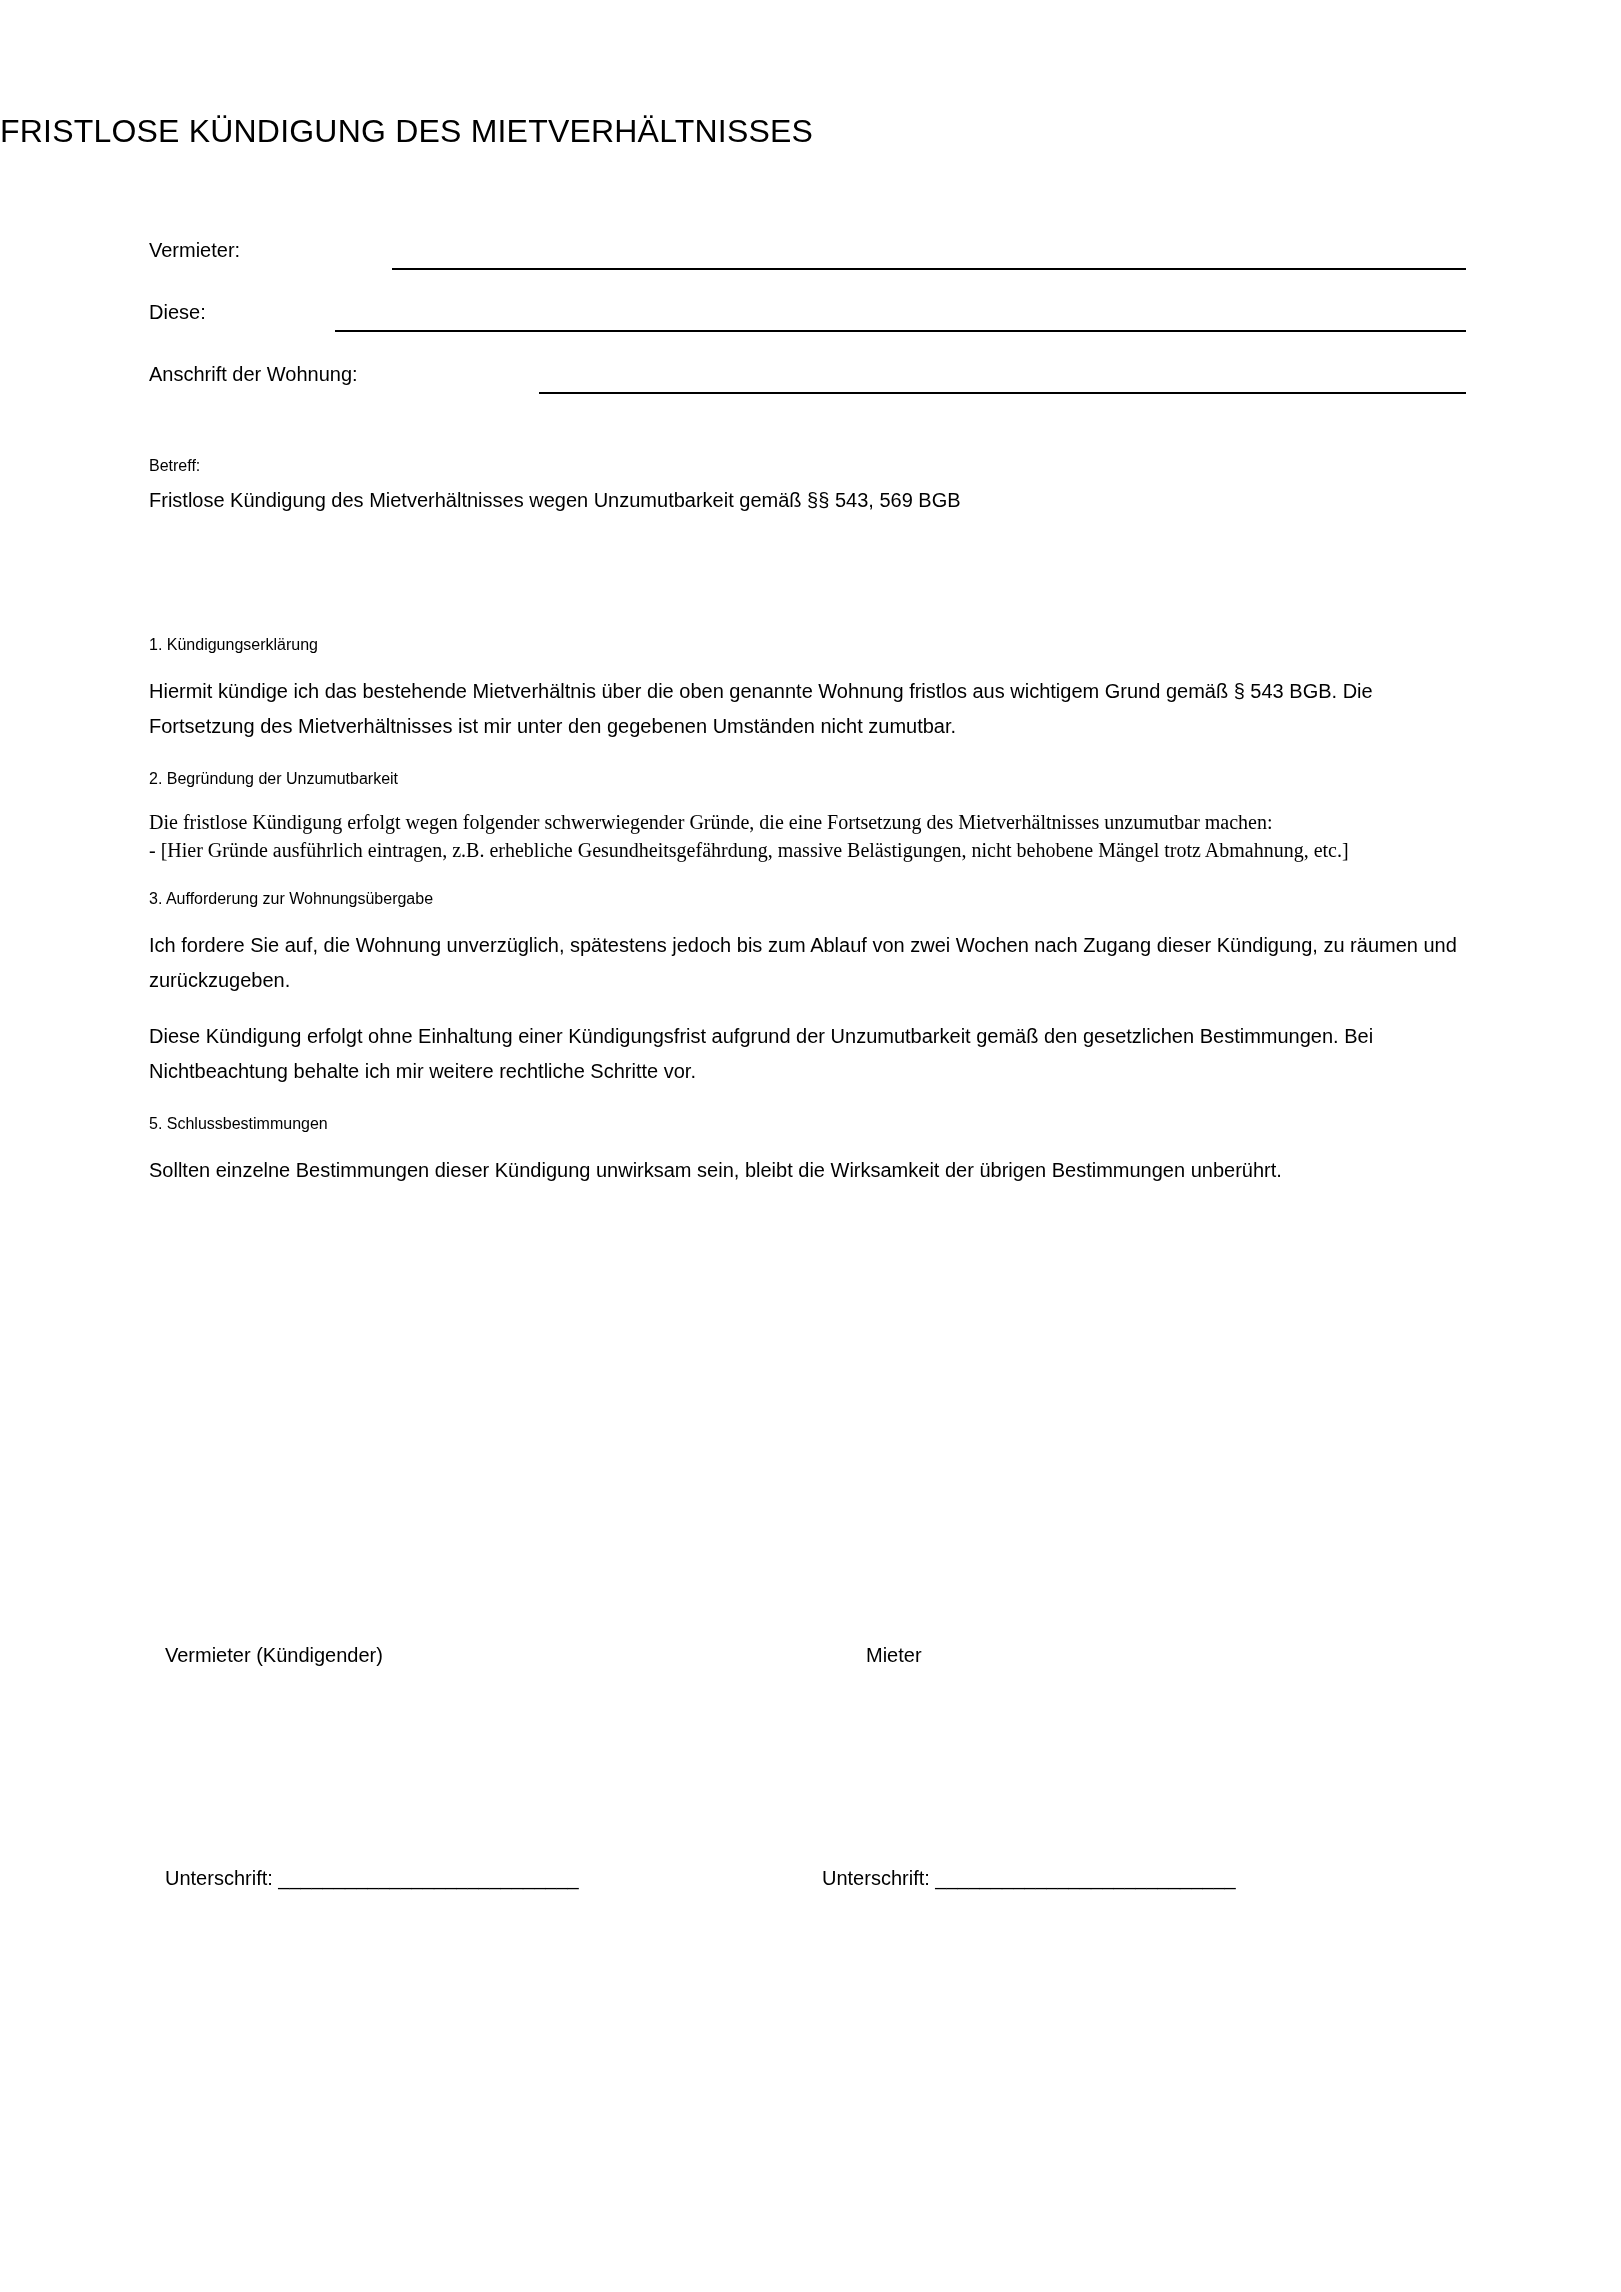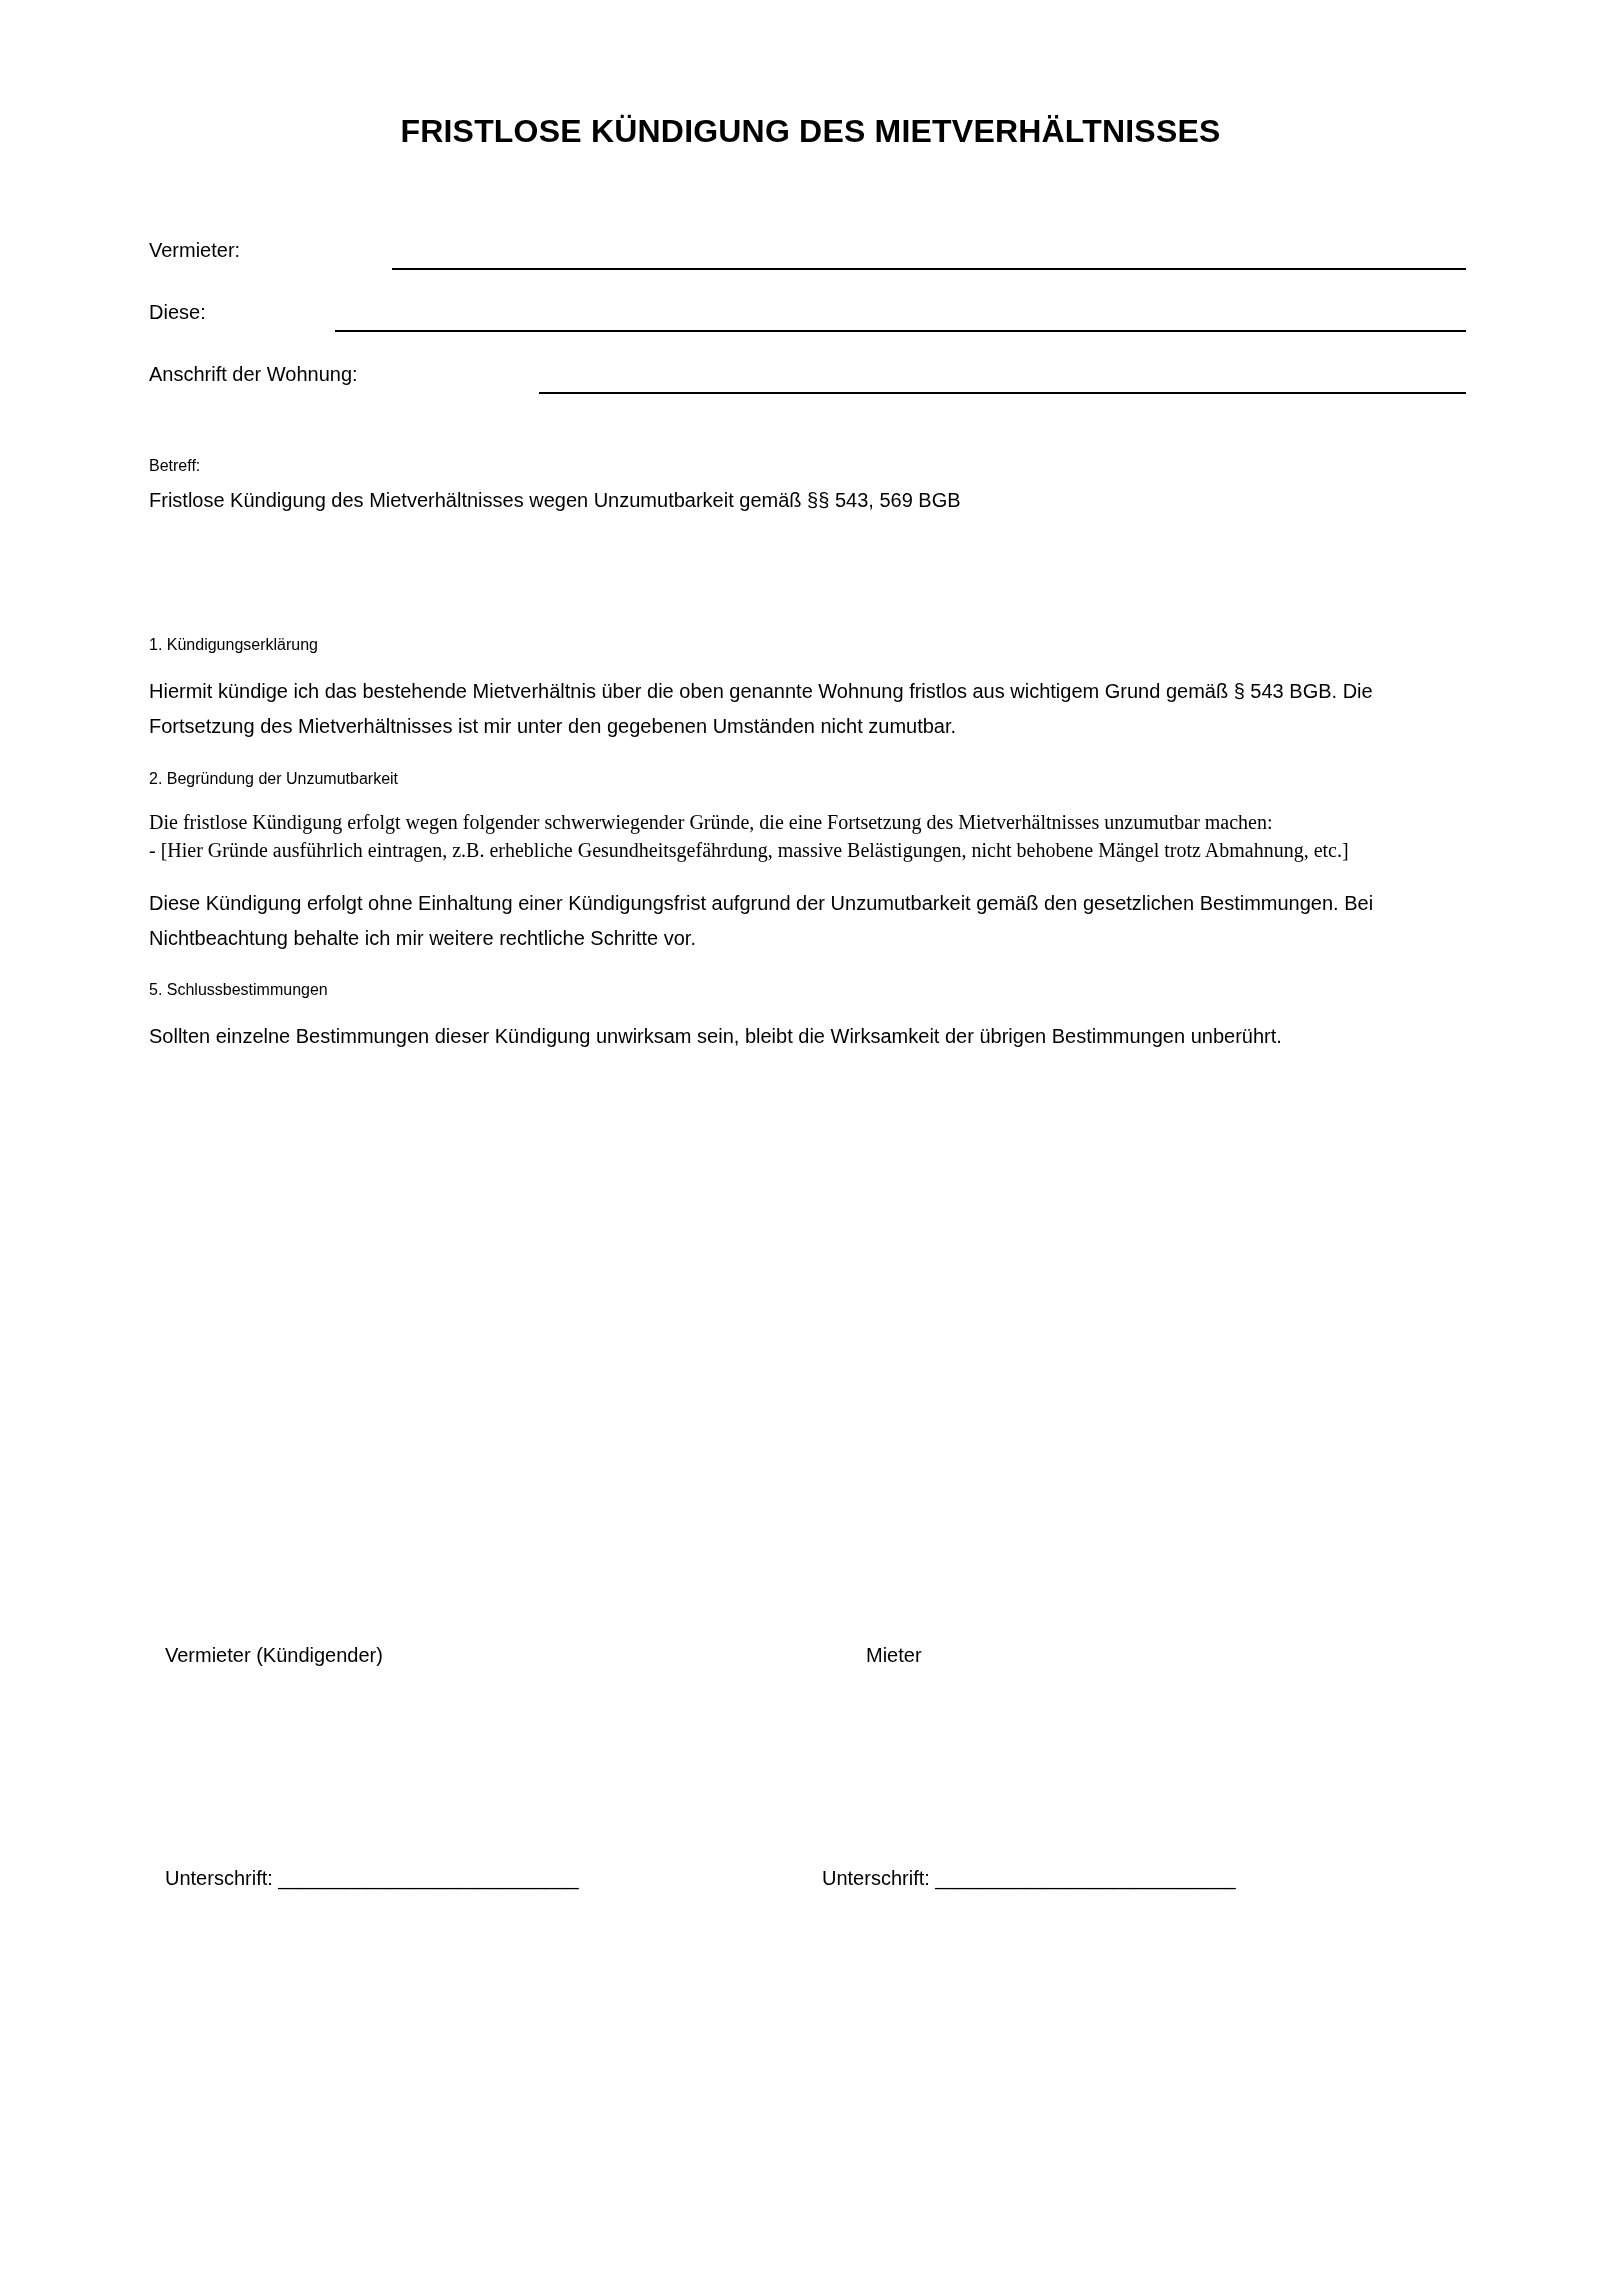--- a/index.html
+++ b/index.html
@@ -21,23 +21,22 @@
     overflow: hidden;
     box-sizing: border-box;
   }
 
   
   .doc-title {
     position: absolute;
     left: 0;
     right: 0;
     top: 112px;
-    text-align: center;
     font-size: 32px;
-    font-weight: 700;
+    font-weight: 400;
     letter-spacing: 0.2px;
     line-height: 1.2;
     white-space: nowrap;
   }
 
   
   .party-fields {
     position: absolute;
     left: 149px;
     top: 238px;
@@ -187,20 +186,26 @@
     </div>
 
     <div class="section">
       <div class="section-heading">2. Begründung der Unzumutbarkeit</div>
       <div class="section-body tight">
         <p>Die fristlose Kündigung erfolgt wegen folgender schwerwiegender Gründe, die eine Fortsetzung des Mietverhältnisses unzumutbar machen:</p>
         <p>- [Hier Gründe ausführlich eintragen, z.B. erhebliche Gesundheitsgefährdung, massive Belästigungen, nicht behobene Mängel trotz Abmahnung, etc.]</p>
       </div>
     </div>
 
+    <div class="section">
+      <div class="section-heading">3. Aufforderung zur Wohnungsübergabe</div>
+      <div class="section-body">
+        <p>Ich fordere Sie auf, die Wohnung unverzüglich, spätestens jedoch bis zum Ablauf von zwei Wochen nach Zugang dieser Kündigung, zu räumen und zurückzugeben.</p>
+      </div>
+    </div>
 
     <div class="section">
       <div class="section-body">
         <p>Diese Kündigung erfolgt ohne Einhaltung einer Kündigungsfrist aufgrund der Unzumutbarkeit gemäß den gesetzlichen Bestimmungen. Bei Nichtbeachtung behalte ich mir weitere rechtliche Schritte vor.</p>
       </div>
     </div>
 
     <div class="section">
       <div class="section-heading">5. Schlussbestimmungen</div>
       <div class="section-body">

